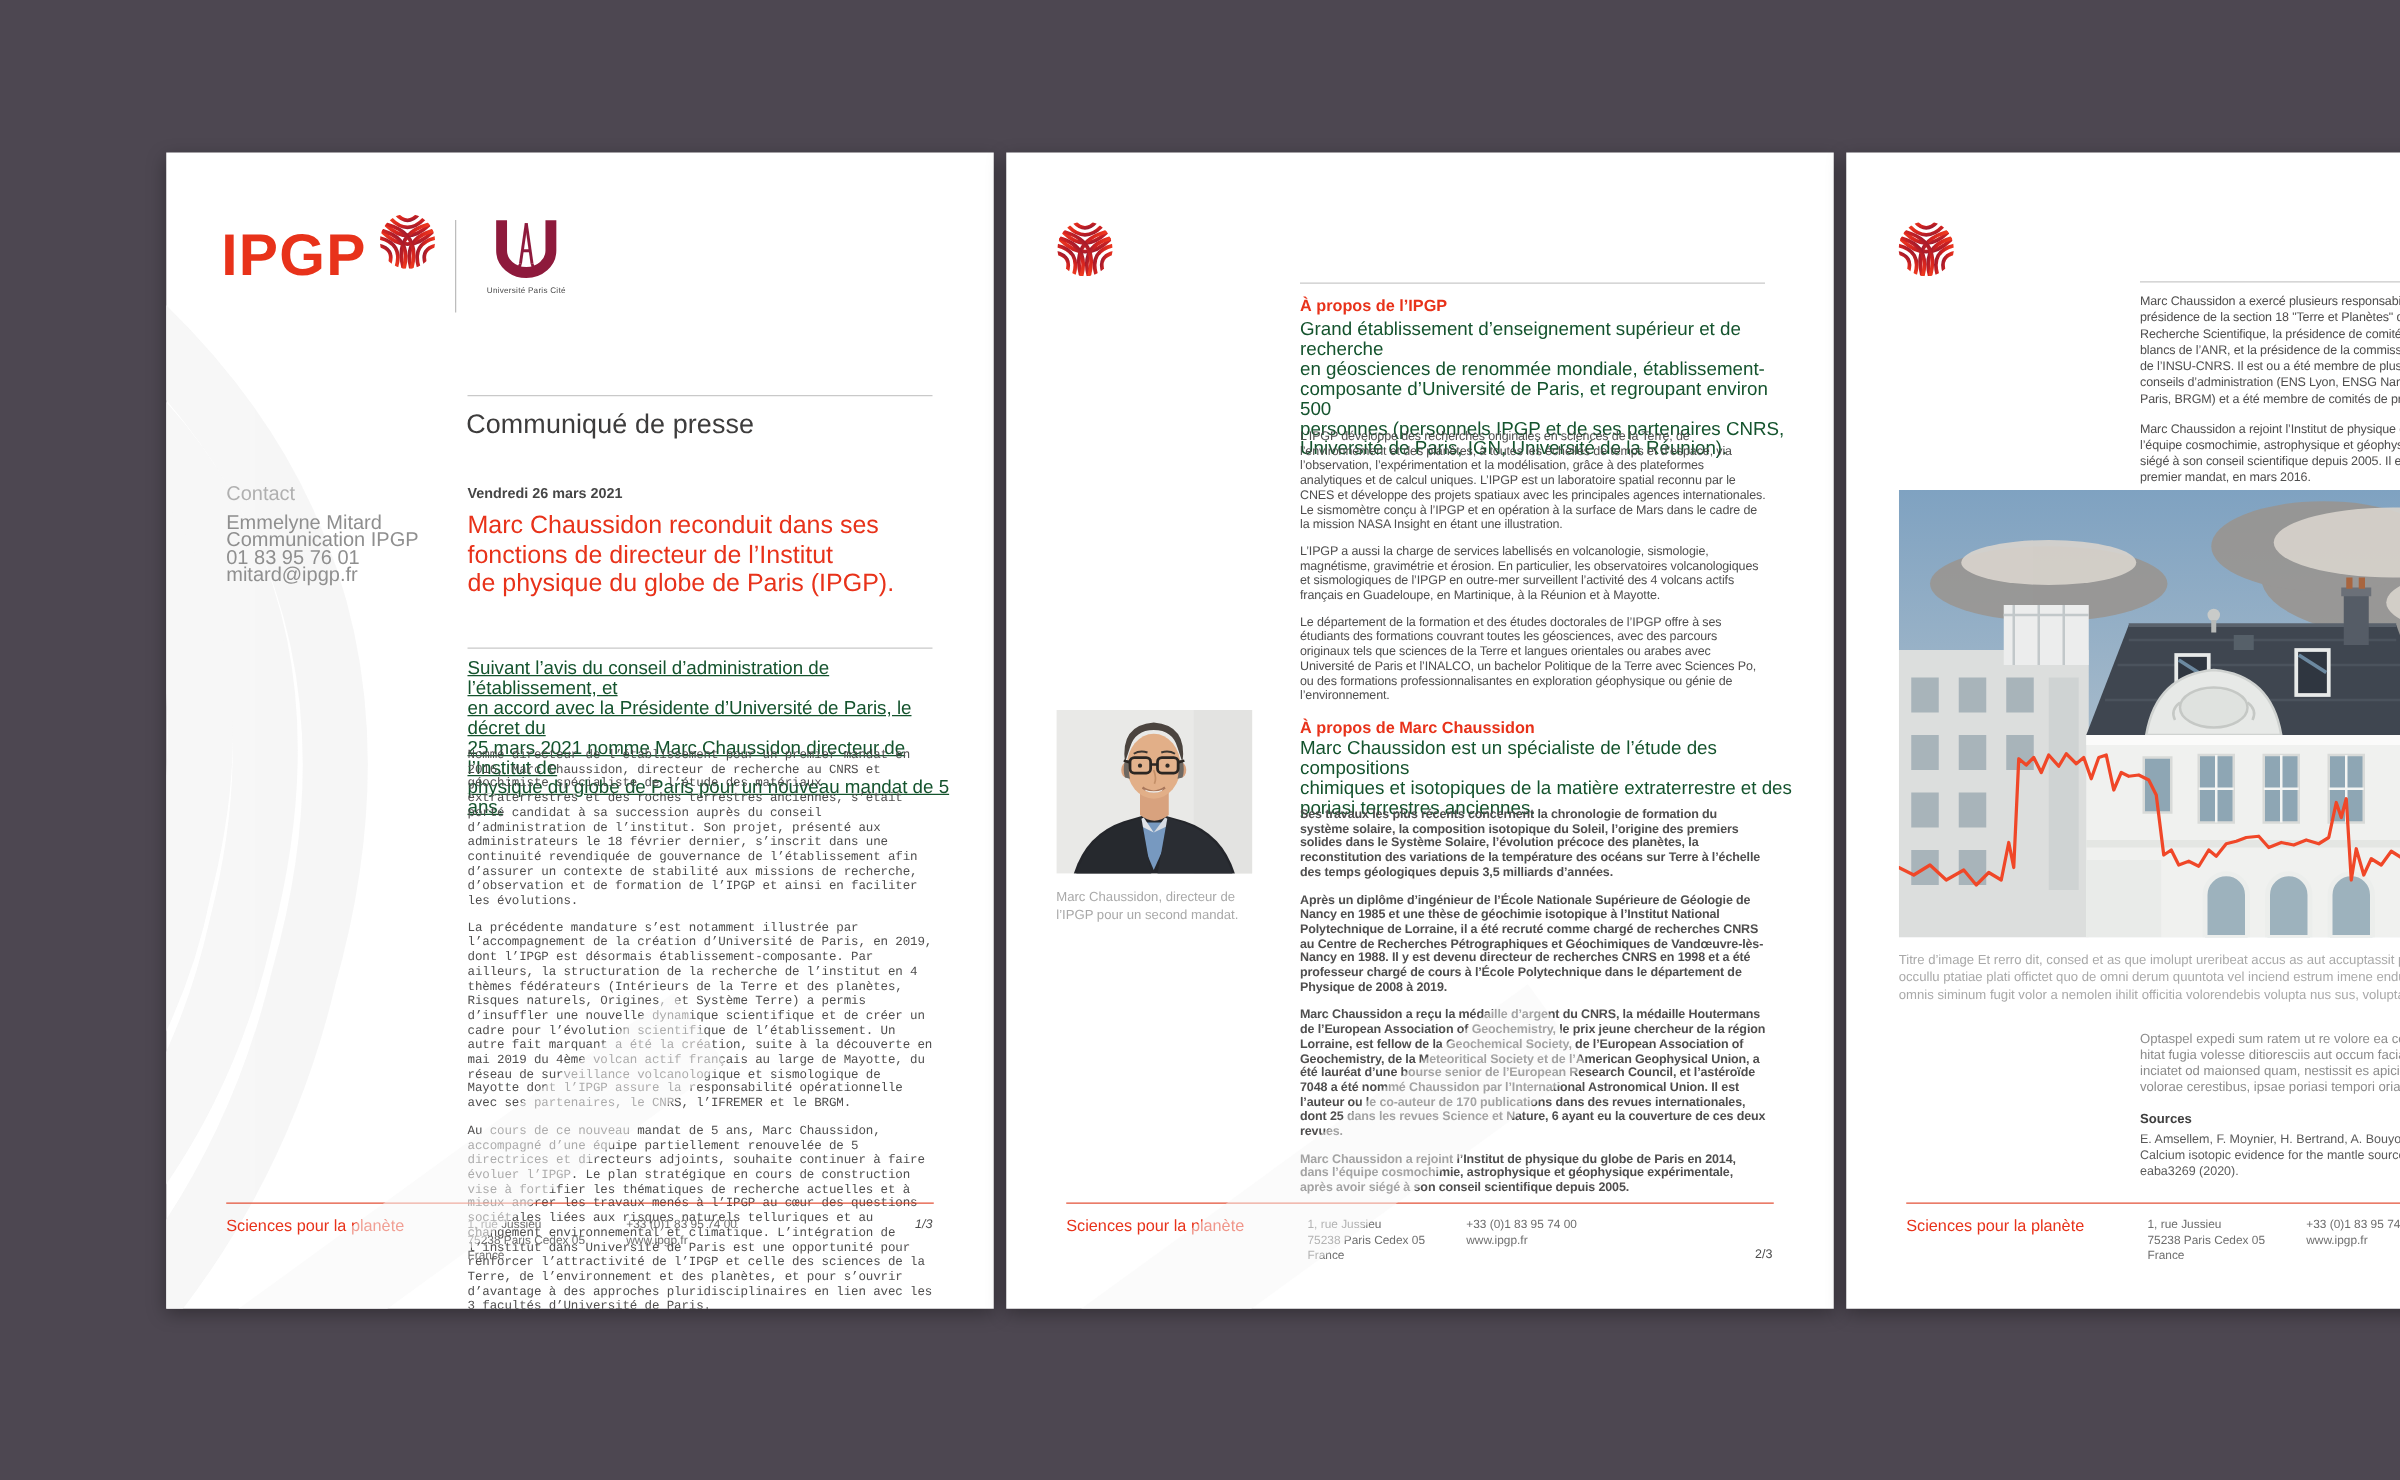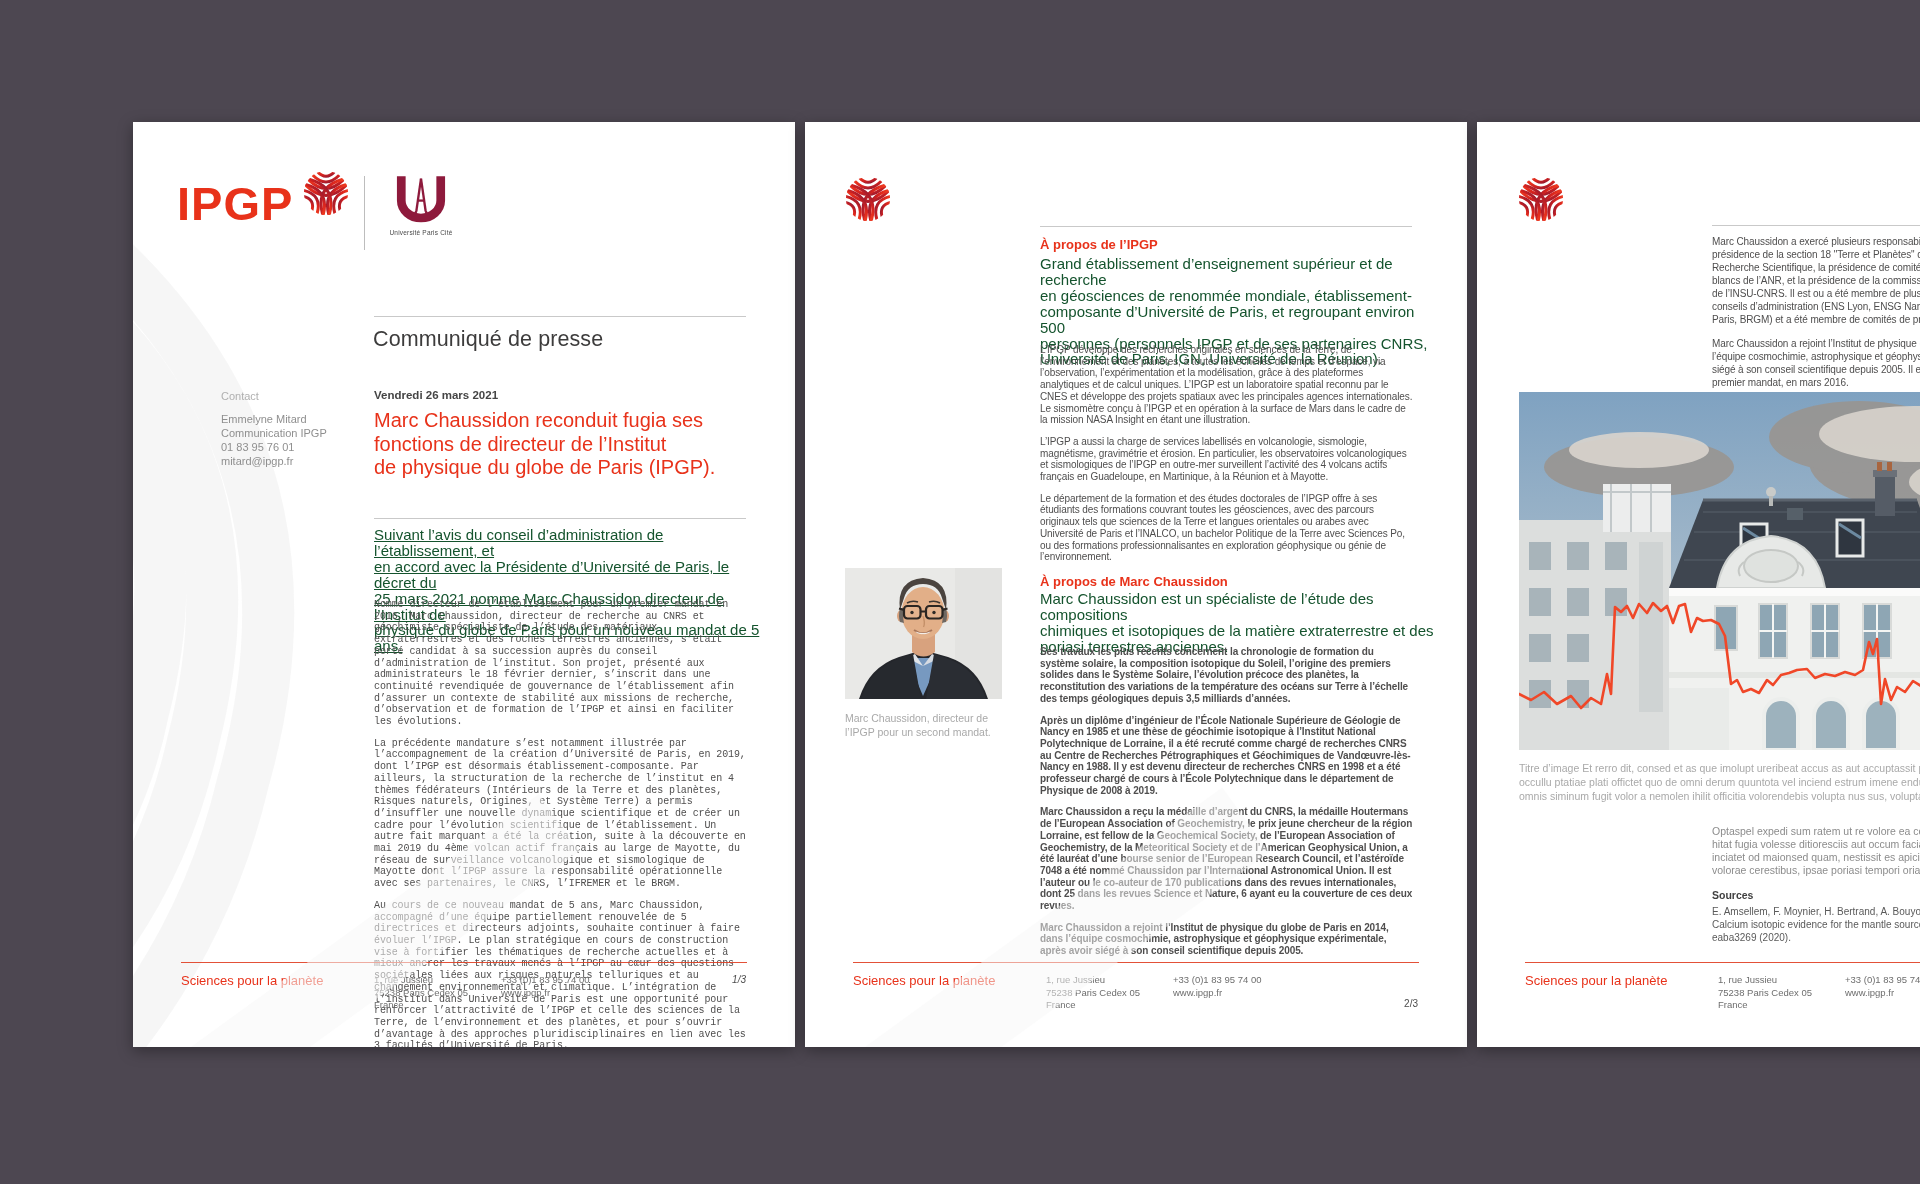--- a/index.html
+++ b/index.html
@@ -8,21 +8,21 @@
   .page{position:absolute;top:122px;width:662px;height:925px;background:#ffffff;overflow:hidden;
         box-shadow:0 4px 14px rgba(0,0,0,.35);}
   #page1{left:133px;} #page2{left:805px;} #page3{left:1477px;}
   .abs{position:absolute;}
   .rule{position:absolute;height:1px;background:#c9c9c9;}
   .rule-red{position:absolute;height:1px;background:rgba(224,62,34,.9);}
   .vdivider{position:absolute;width:1px;background:#bdbdbd;}
   .wordmark{position:absolute;color:#e8321a;font-weight:bold;font-size:47px;letter-spacing:1px;line-height:1;}
   .upc-caption{font-size:6.5px;color:#4a4a4a;text-align:center;letter-spacing:.2px;margin-top:3px;width:80px;}
   .doc-title{position:absolute;font-size:21.5px;color:#3d3c3c;letter-spacing:.1px;}
-  .contact{position:absolute;font-size:11px;line-height:14px;color:#8f8f8f;margin-left:40px;}
+  .contact{position:absolute;font-size:16px;line-height:14px;color:#8f8f8f;}
   .contact .label{color:#b0b0b0;margin-bottom:9px;}
   .date{position:absolute;font-size:11.5px;font-weight:bold;color:#454545;}
   .headline{position:absolute;font-size:20px;line-height:23.5px;color:#e8321a;font-weight:500;white-space:pre-line;width:400px;}
   .lead{position:absolute;font-size:15px;line-height:15.9px;color:#14532d;white-space:pre-line;width:396px;}
   .bodycol{position:absolute;width:374px;}
   .bodycol p{margin:0 0 10px 0;font-size:10px;line-height:11.7px;color:#4f4e4e;letter-spacing:-.1px;}
   .small-heading{position:absolute;font-size:13px;font-weight:bold;color:#e8321a;}
   .caption{position:absolute;font-size:10.5px;line-height:14px;color:#a9a9a9;white-space:pre-line;}
   .biolines{position:absolute;font-size:10px;line-height:13px;color:#4f4e4e;white-space:pre;letter-spacing:-.1px;}
   .coltext{position:absolute;font-size:10.5px;line-height:13px;color:#8c8c8c;white-space:pre;}
@@ -92,21 +92,21 @@
 
     <div class="contact" style="left:48px;top:267px;">
       <div class="label">Contact</div>
       <div>Emmelyne Mitard</div>
       <div>Communication IPGP</div>
       <div>01 83 95 76 01</div>
       <div>mitard@ipgp.fr</div>
     </div>
 
     <div class="date" style="left:241px;top:267px;">Vendredi 26 mars 2021</div>
-    <div class="headline" style="left:241px;top:287px;">Marc Chaussidon reconduit fugia ses
+    <div class="headline" style="left:241px;top:287px;">Marc Chaussidon reconduit dans ses
 fonctions de directeur de l’Institut
 de physique du globe de Paris (IPGP).</div>
 
     <div class="rule" style="left:241px;top:396px;width:372px;"></div>
     <div class="lead" style="left:241px;top:405px;text-decoration:underline;">Suivant l’avis du conseil d’administration de l’établissement, et
 en accord avec la Présidente d’Université de Paris, le décret du
 25 mars 2021 nomme Marc Chaussidon directeur de l’Institut de
 physique du globe de Paris pour un nouveau mandat de 5 ans.</div>
 
     <div class="bodycol" style="left:241px;top:477px;font-family:Liberation Mono, monospace;">

